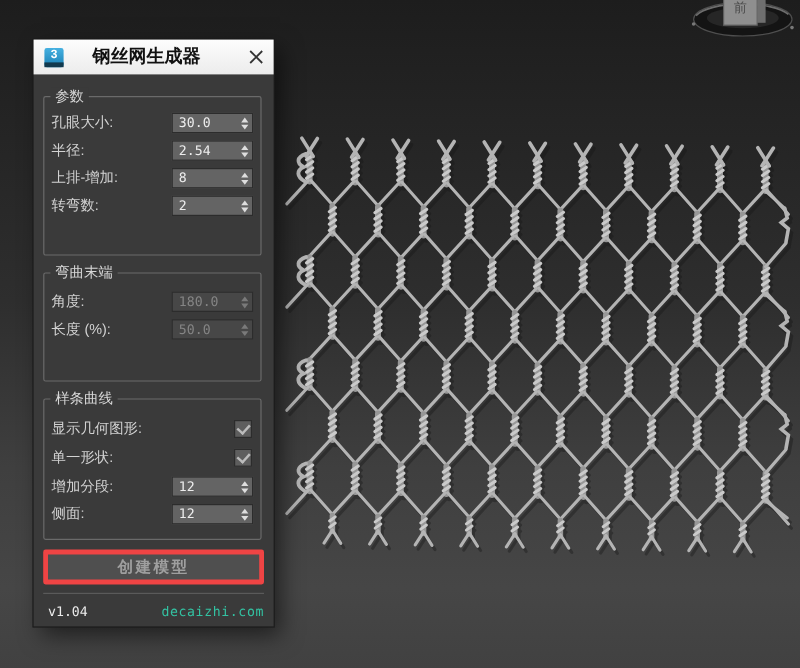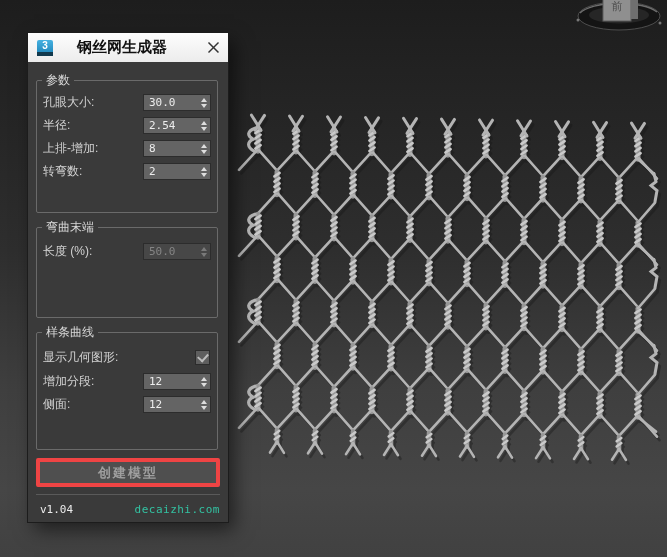--- a/index.html
+++ b/index.html
@@ -1358,37 +1358,53 @@
             </span>
         </div>
       </div>
     </div>
   </div>
 
   <div class="group" id="grp-bend">
     <div class="gtitle">弯曲末端</div>
     <div class="rows">
       <div class="row">
+        <span class="lbl">角度:</span>
+        <div class="spin disabled">
+          <span class="val">180.0</span>
+          <span class="btns">
+              <span class="tri-up"></span>
+              <span class="tri-dn"></span>
+            </span>
+        </div>
+      </div>
+      <div class="row">
         <span class="lbl">长度 (%):</span>
         <div class="spin disabled">
           <span class="val">50.0</span>
           <span class="btns">
               <span class="tri-up"></span>
               <span class="tri-dn"></span>
             </span>
         </div>
       </div>
     </div>
   </div>
 
   <div class="group" id="grp-spline">
     <div class="gtitle">样条曲线</div>
     <div class="rows">
       <div class="row crow">
         <span class="lbl">显示几何图形:</span>
+        <div class="checkbox on">
+          <span class="mark"></span>
+        </div>
+      </div>
+      <div class="row crow">
+        <span class="lbl">单一形状:</span>
         <div class="checkbox on">
           <span class="mark"></span>
         </div>
       </div>
       <div class="row">
         <span class="lbl">增加分段:</span>
         <div class="spin">
           <span class="val">12</span>
           <span class="btns">
               <span class="tri-up"></span>

